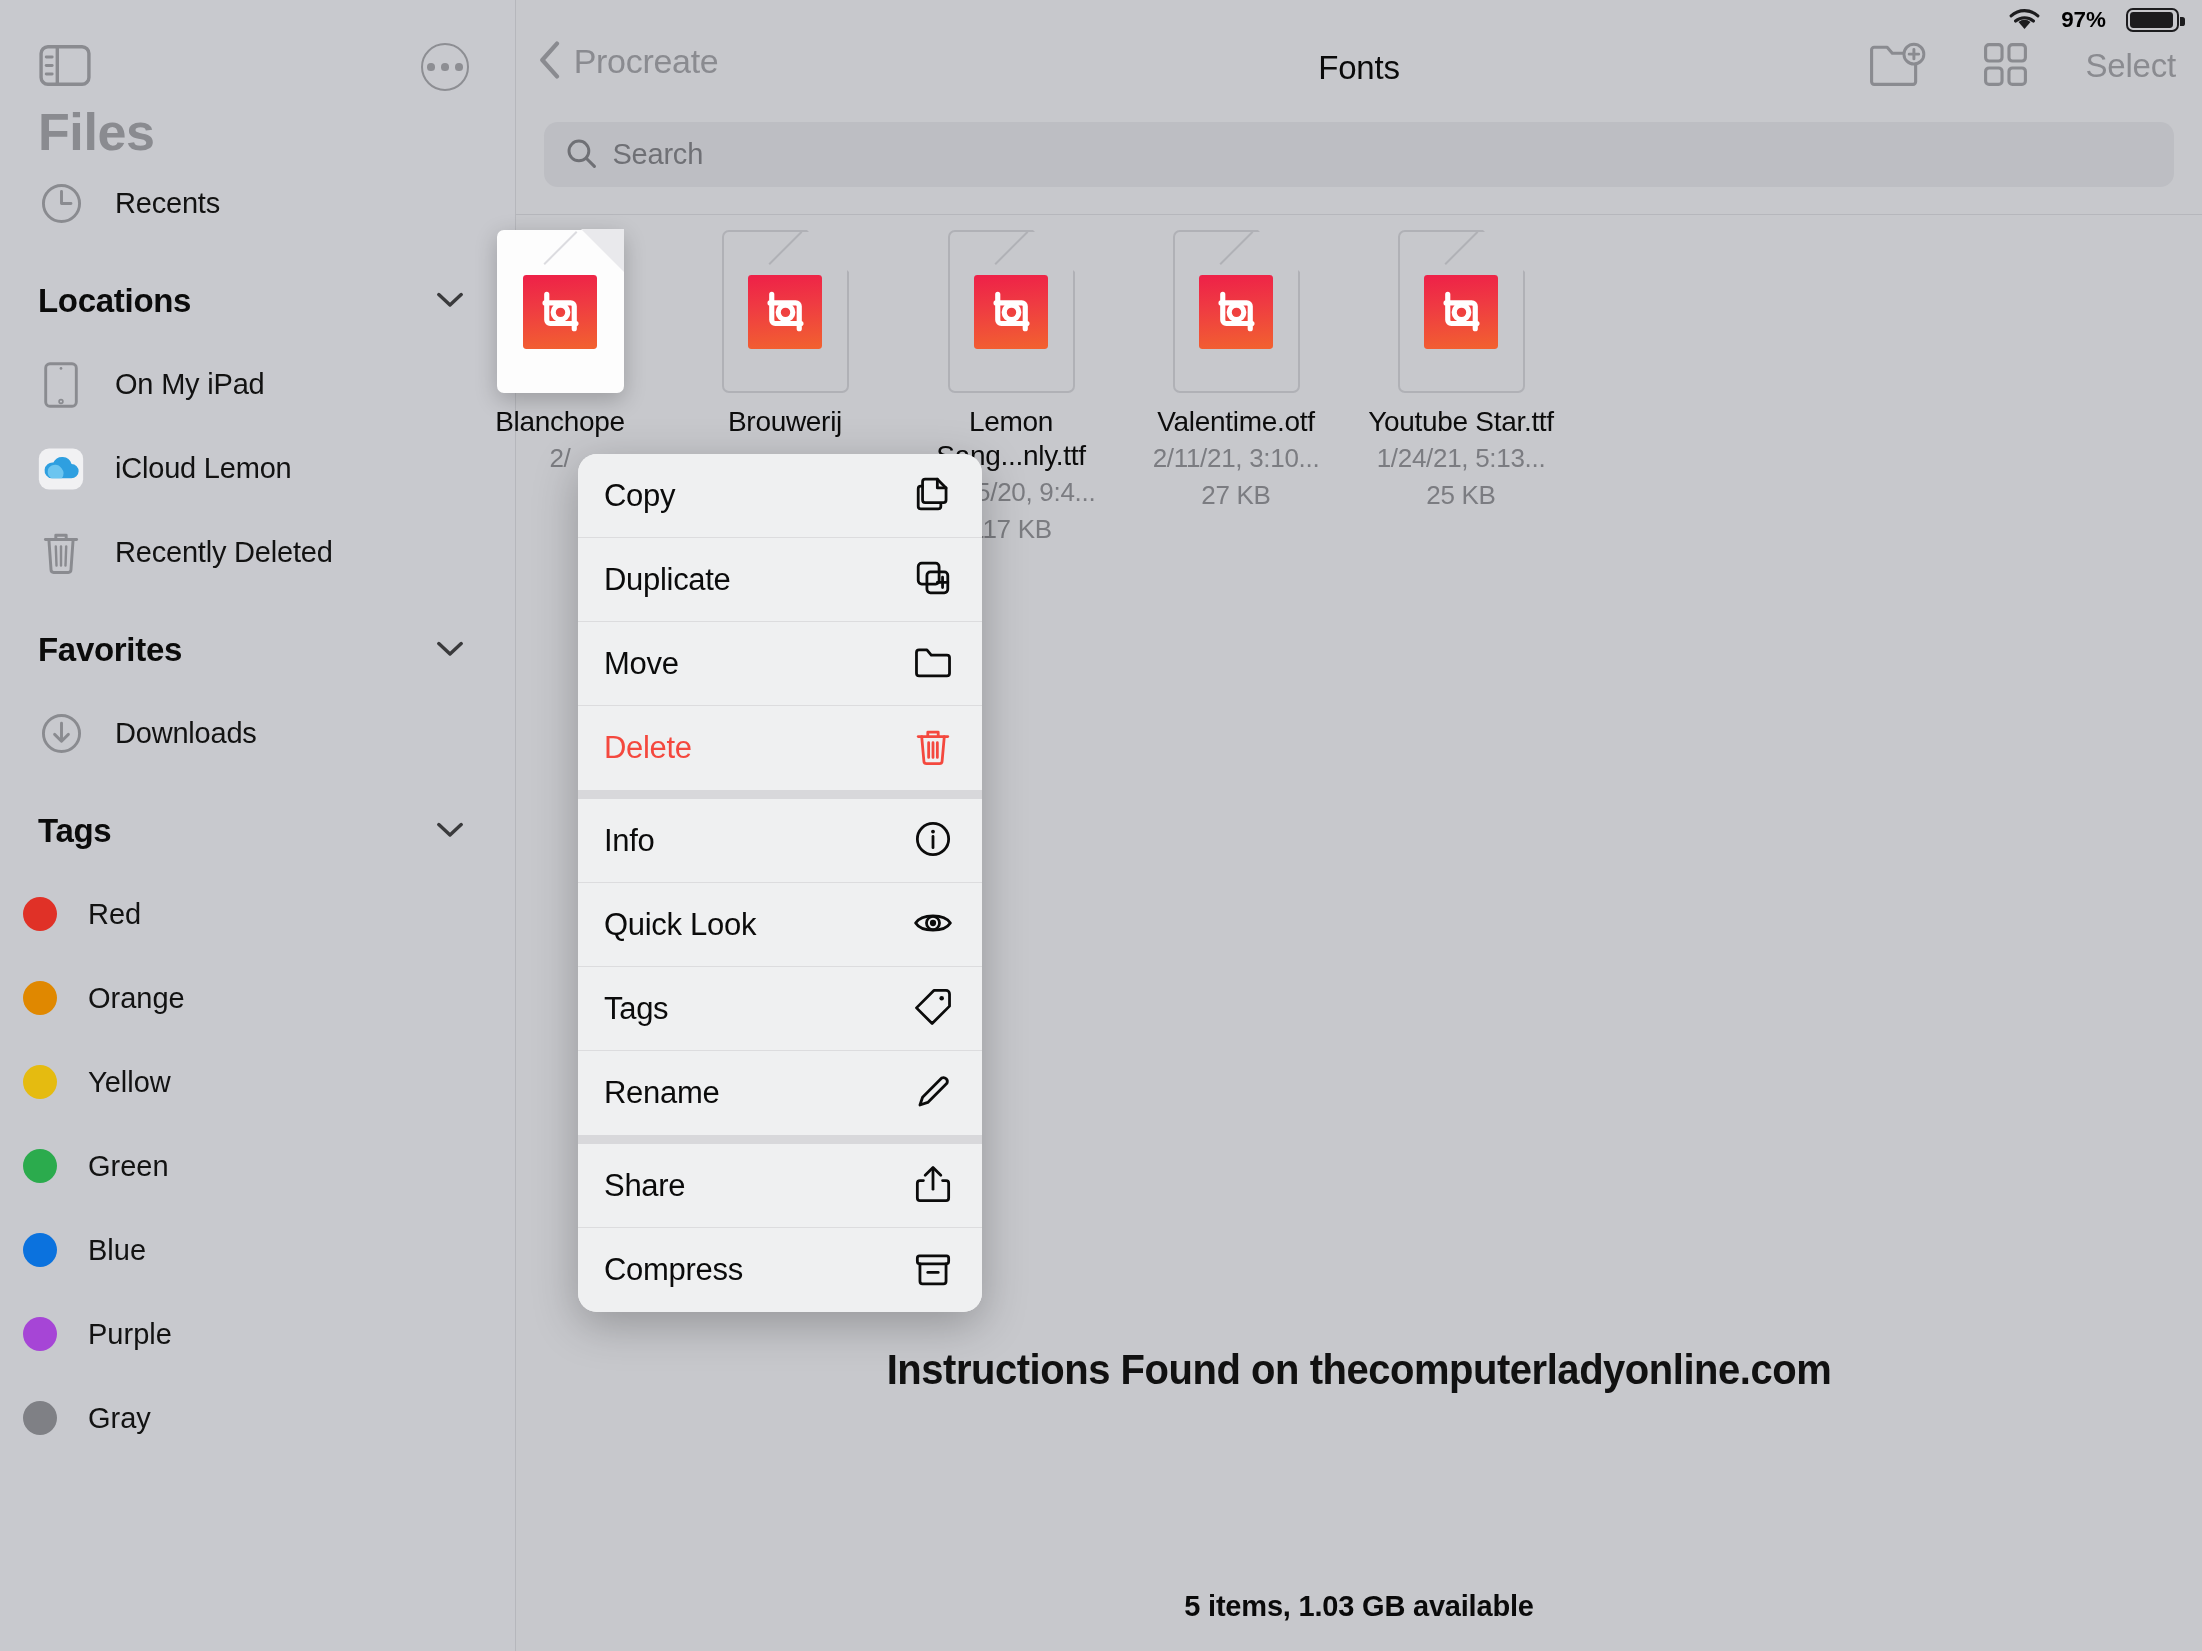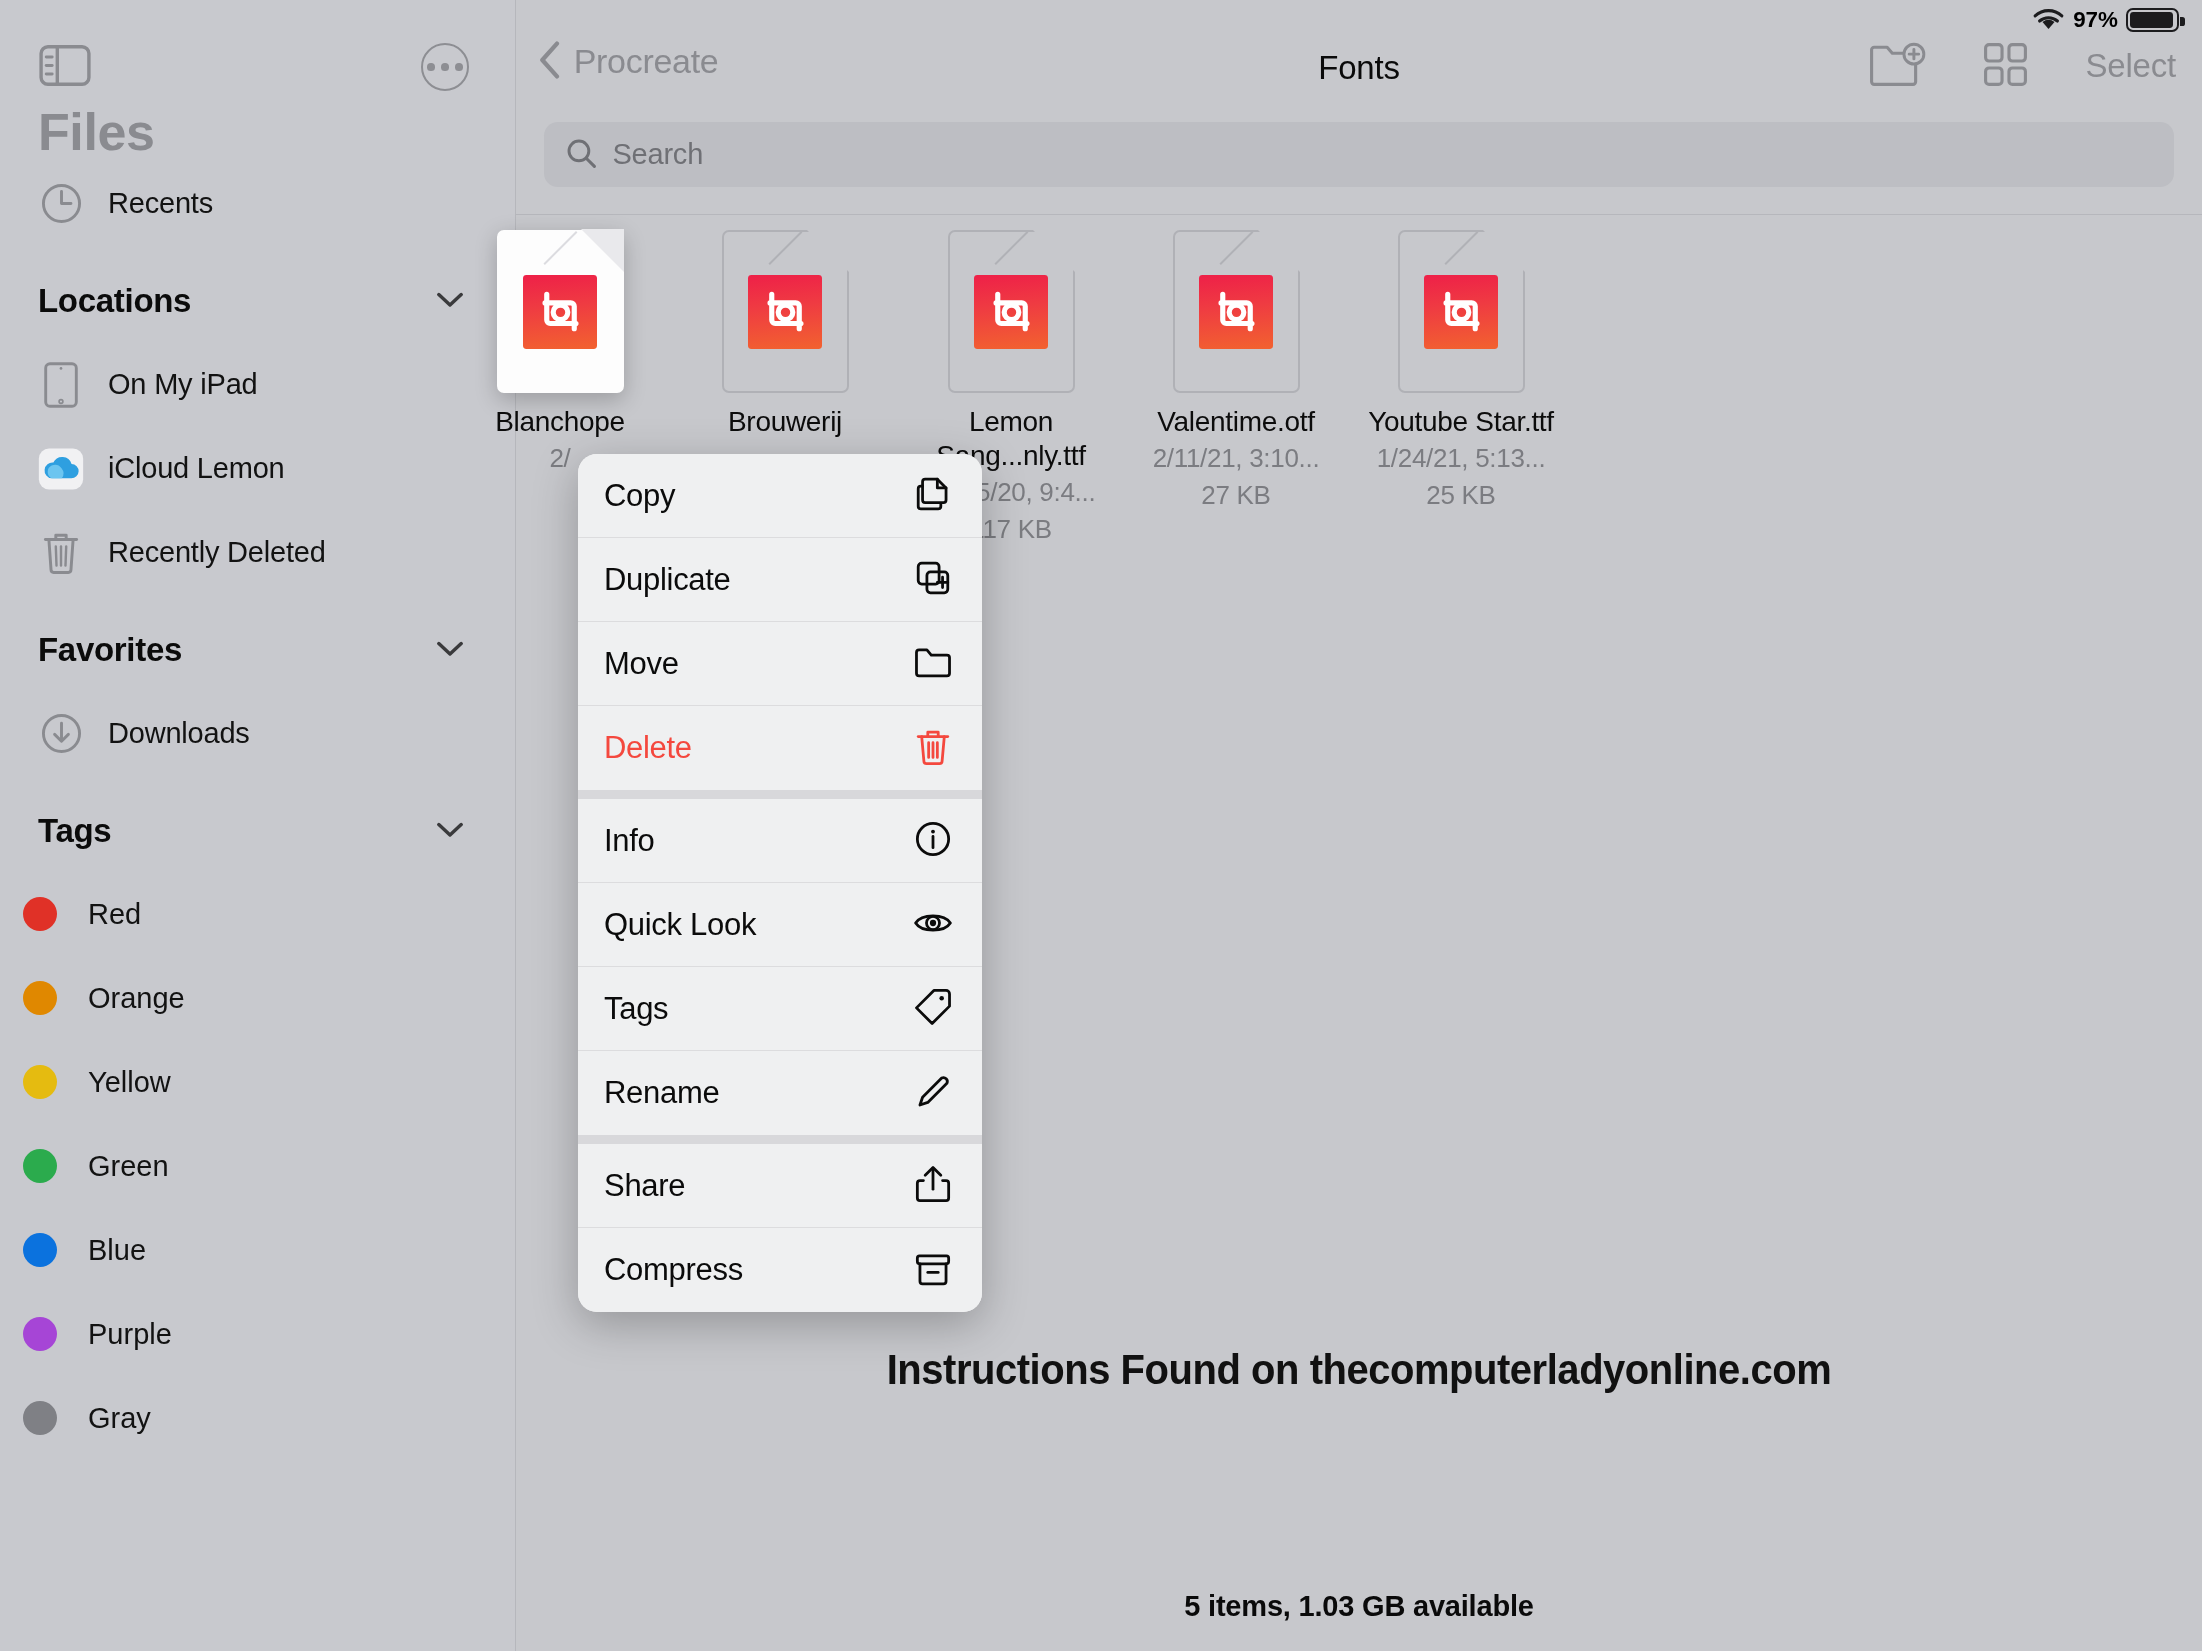--- a/index.html
+++ b/index.html
@@ -12,21 +12,21 @@
   }
   #root { position:relative; width:2203px; height:1651px; }
 
   
   .statusbar {
     position:absolute; top:0; left:0; width:2203px; height:40px;
     display:flex; align-items:center; color:#000;
   }
   .sb-left { display:flex; align-items:center; gap:19px; margin-left:19px;
              font-size:22.4px; font-weight:600; letter-spacing:0.2px; }
-  .sb-right { position:absolute; right:24px; display:flex; align-items:center; gap:8px;
+  .sb-right { position:absolute; right:24px; display:flex; align-items:center; gap:20px;
               font-size:22.4px; font-weight:600;text-align:center; }
   .wifi-ic { display:block; }
   .batt {
     width:53px; height:24px; border:2.6px solid #1c1c1e; border-radius:6.9px;
     position:relative; padding:2.2px;
   }
   .batt::after{ content:""; position:absolute; right:-7.7px; top:6.9px; width:4.3px; height:9.5px;
                 background:#1c1c1e; border-radius:0 2.6px 2.6px 0; }
   .batt > i { display:block; height:100%; width:97%; background:#1c1c1e; border-radius:3.4px; }
 
@@ -43,21 +43,21 @@
     display:flex; align-items:center; justify-content:center; gap:6px;
   }
   .sb-more span { width:7.7px; height:7.7px; border-radius:50%; background:#8d8e93; }
 
   .files-title {
     margin:6.9px 0 0 38px; font-size:52px; font-weight:700;
     color:#8a8b90; letter-spacing:-0.4px;
   }
 
   .sb-row {
-    display:flex; align-items:center; height:84px; padding-left:38px; gap:24px;
+    display:flex; align-items:center; height:84px; padding-left:38px; gap:31px;
   }
   .sb-row .lbl { font-size:29px; color:#121212; letter-spacing:-0.2px; }
   .sb-icon { width:46px; height:46px; display:flex; align-items:center; justify-content:center; flex:0 0 46px; }
 
   .sb-header {
     display:flex; align-items:center; justify-content:space-between;
     padding:0 52px 0 38px; height:83px; margin-top:13.8px;
   }
   .sb-header .h-lbl { font-size:33px; font-weight:700; color:#0b0b0b; letter-spacing:-0.3px; }
   .chev { width:26px; height:15.5px; }

